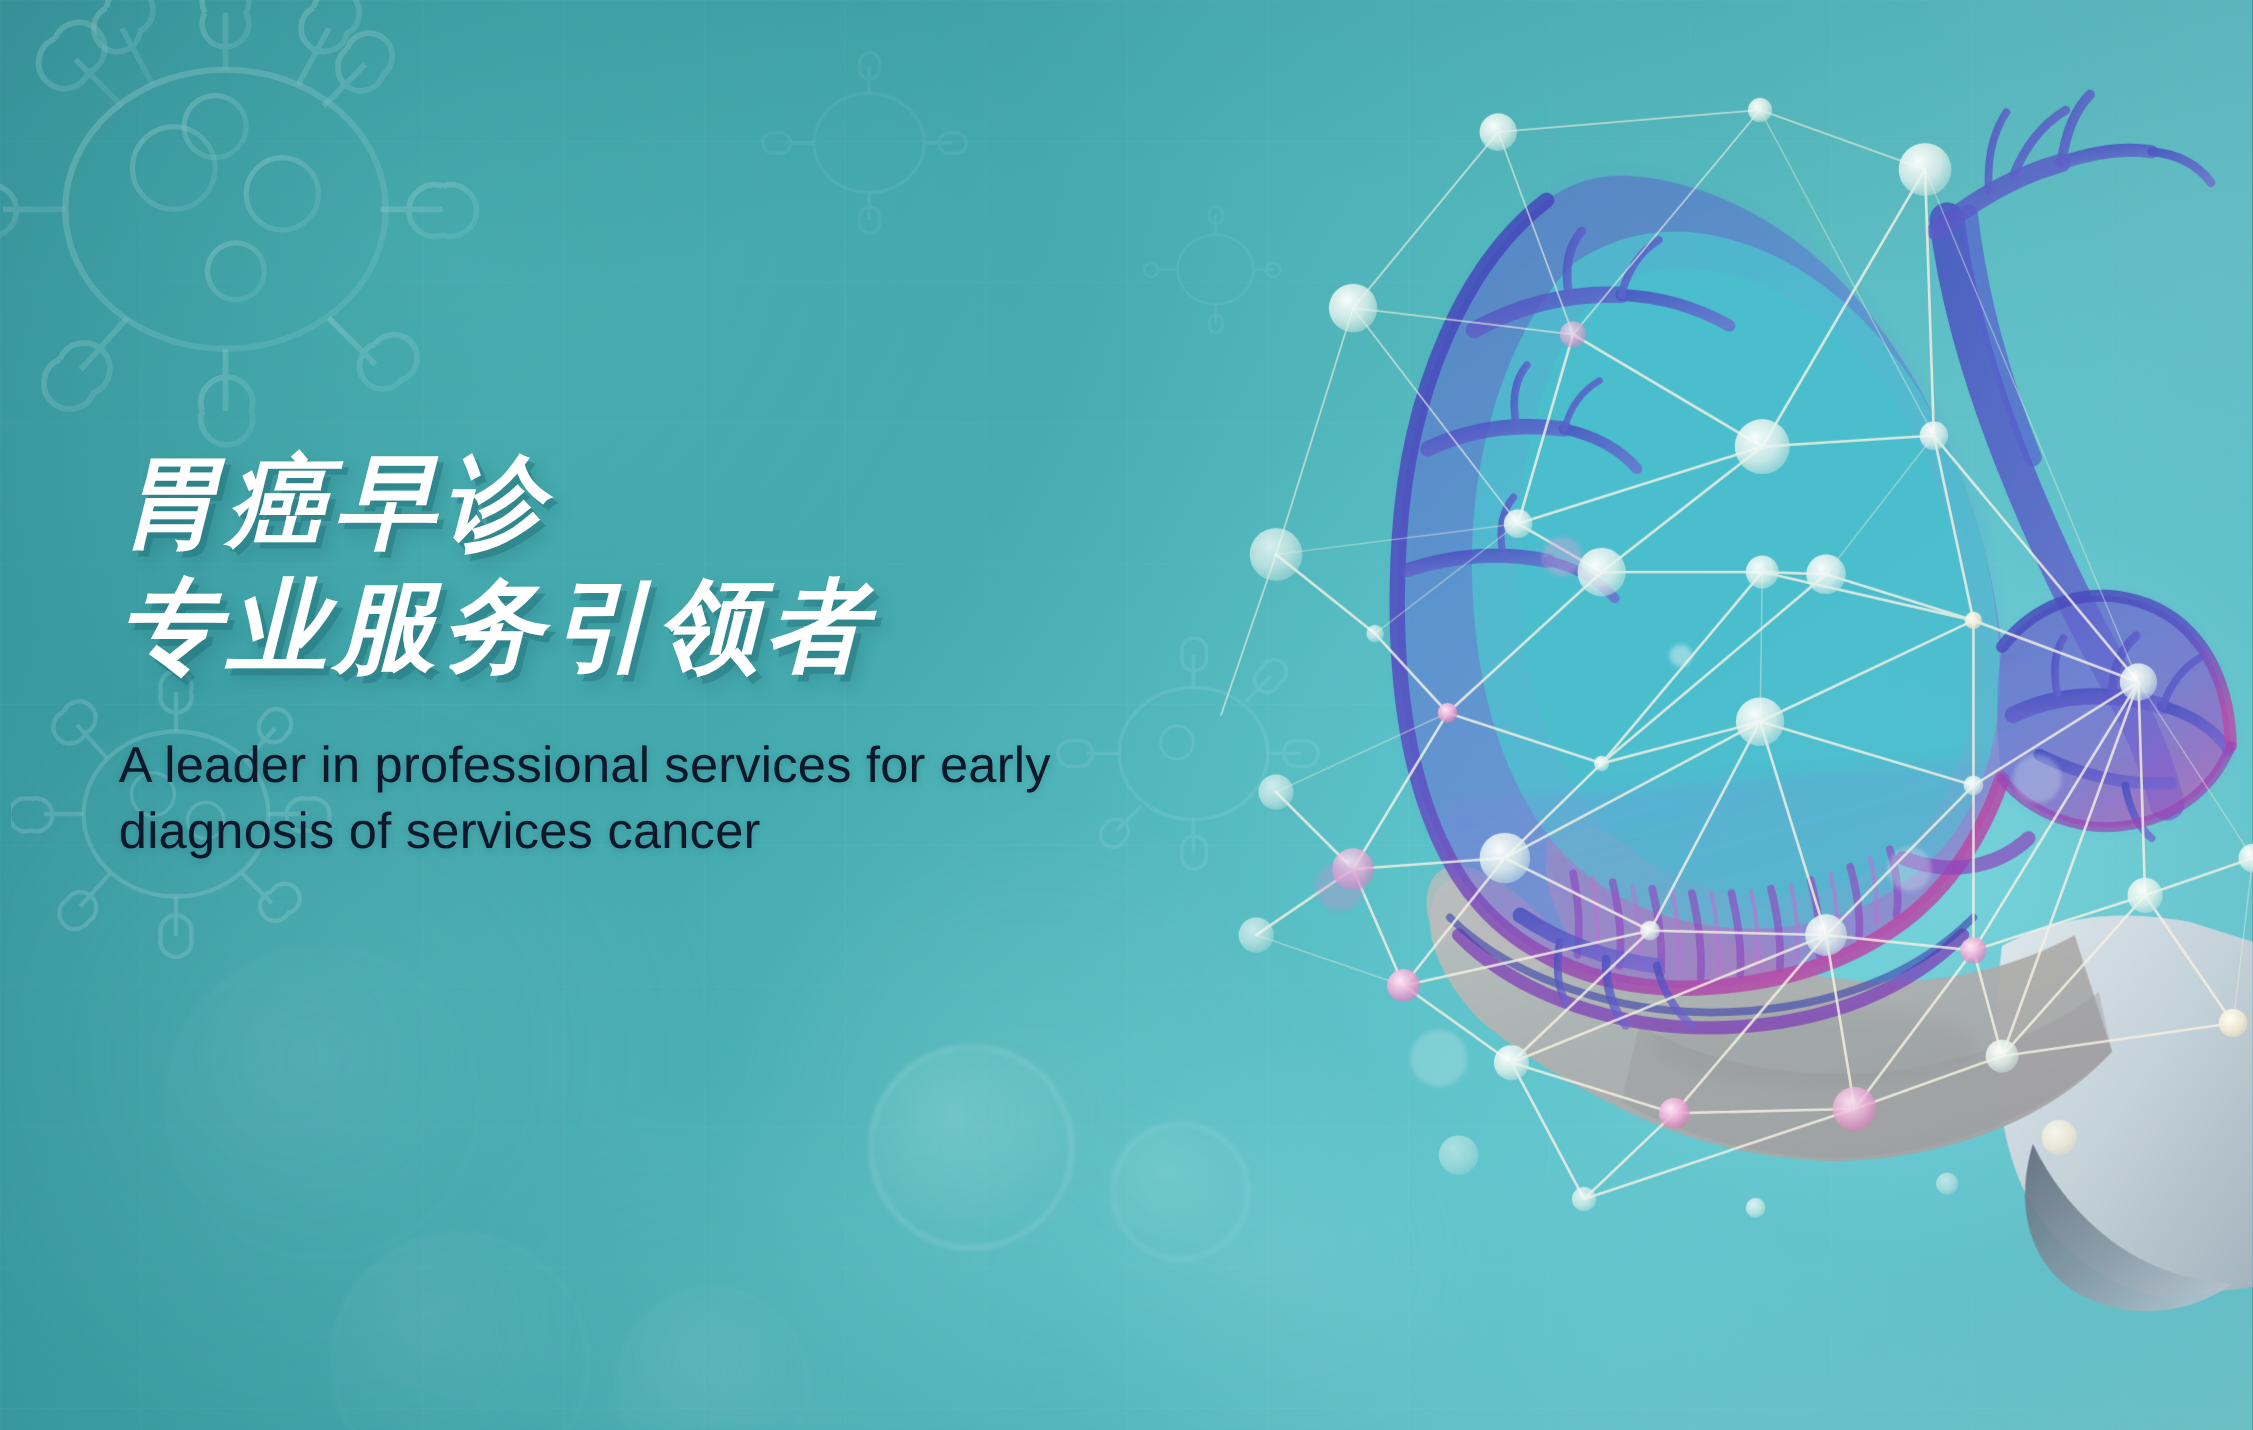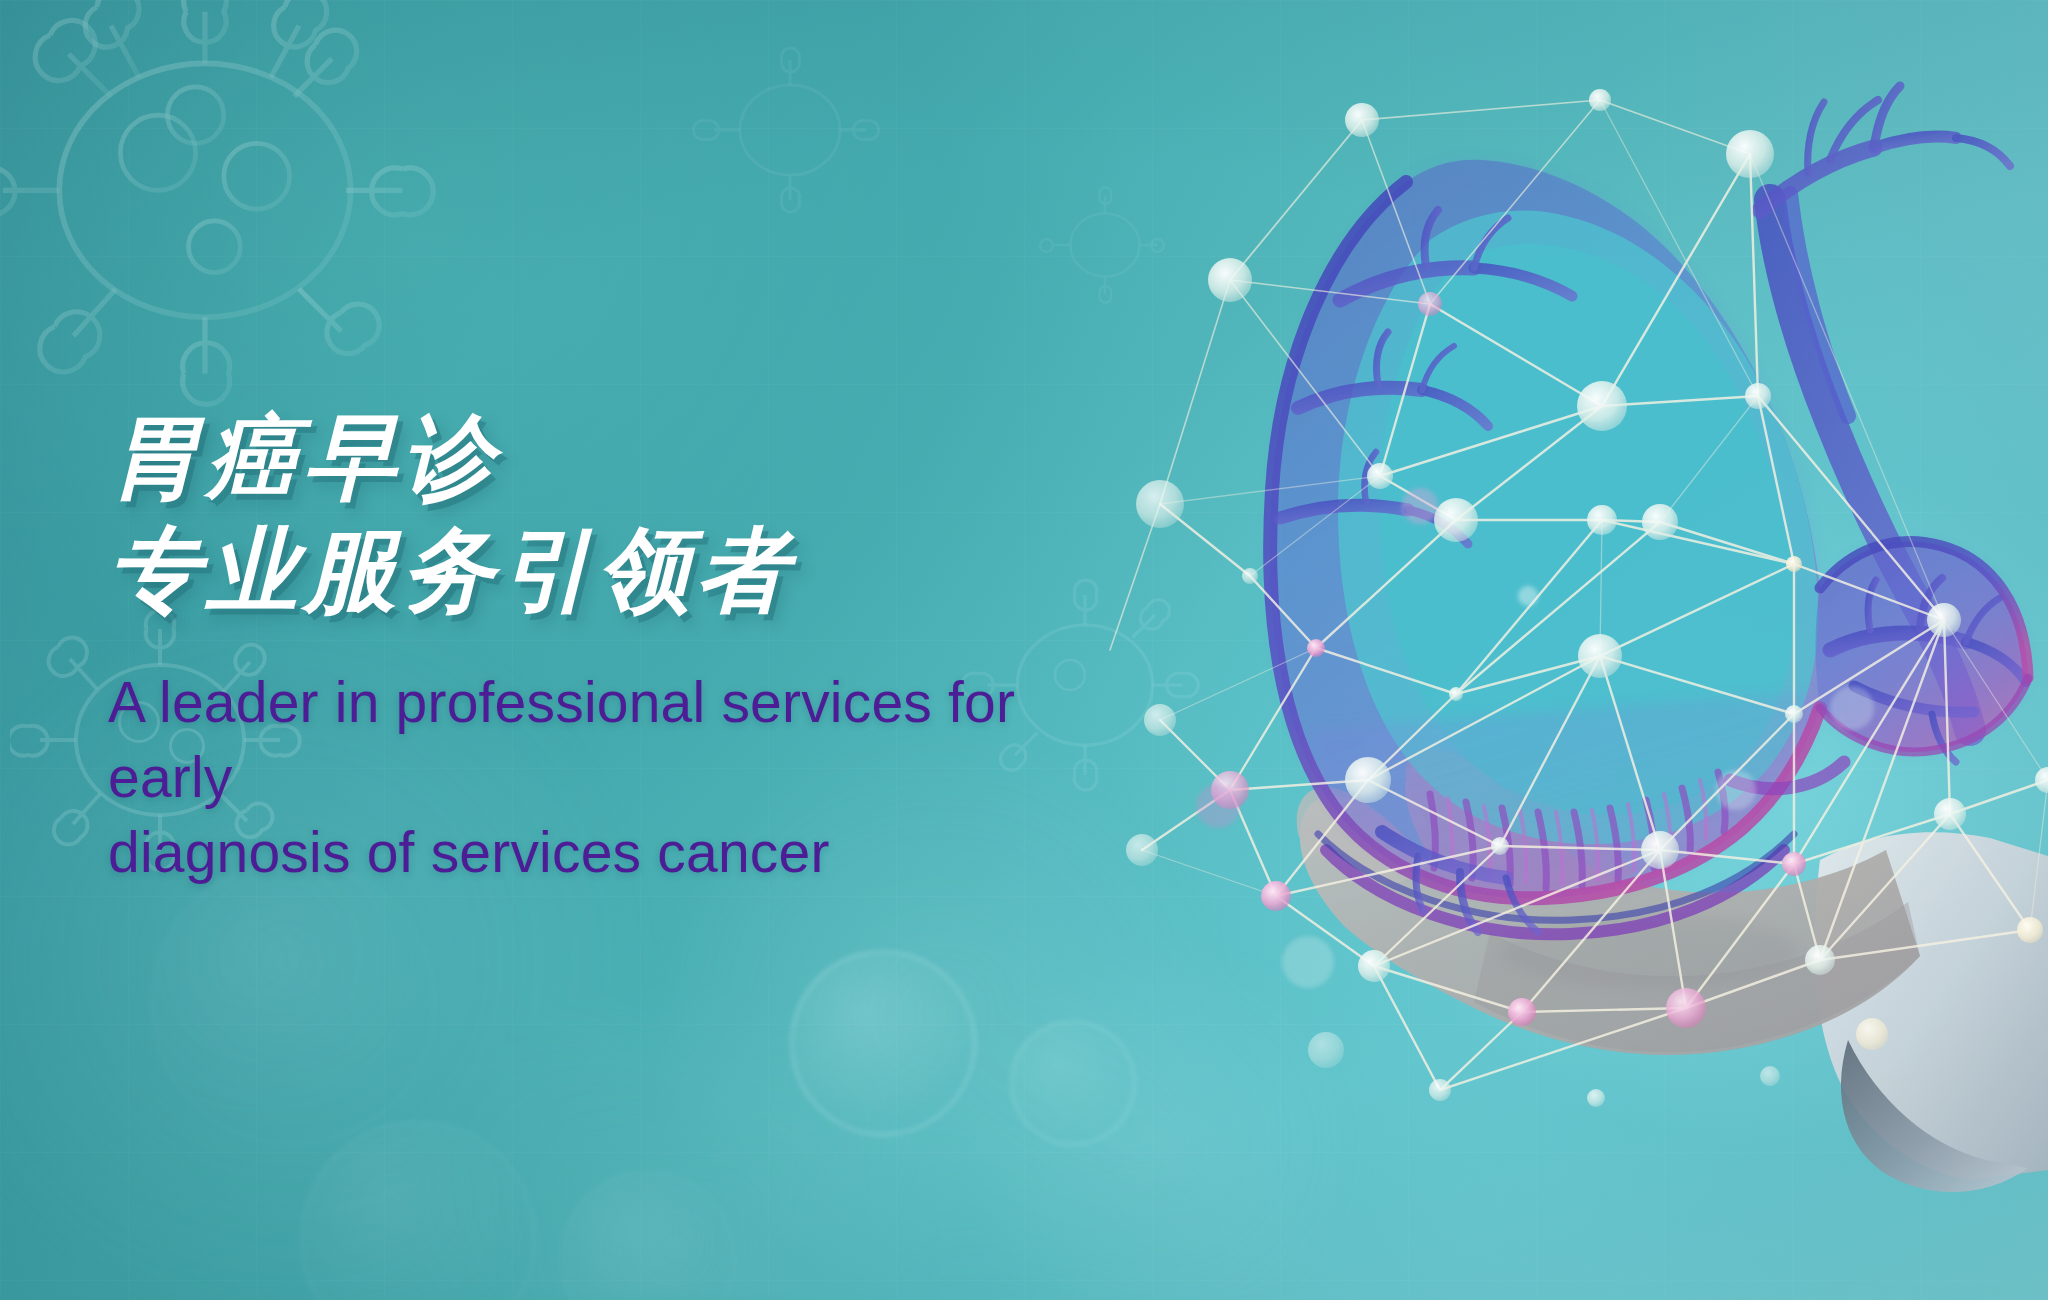--- a/index.html
+++ b/index.html
@@ -98,22 +98,22 @@
     text-shadow:
       5px 6px 0px rgba(31,106,116,0.40),
       8px 10px 14px rgba(18,76,86,0.22);
     -webkit-font-smoothing: antialiased;
   }
   .headline .hl-line { display: block; white-space: nowrap; }
   .headline .hl-line.l2 { margin-top: 14px; }
 
   .subtitle {
     margin: 44px 0 0 0;
-    color: #4c1d95;
-    font-size: 57px;
+    color: #0f172a;
+    font-size: 46px;
     line-height: 1.32;
     font-weight: 400;
     letter-spacing: 0.2px;
     max-width: 1010px;
     text-shadow: 0 2px 7px rgba(20,80,90,0.26);
   }
 
   
   .illustration {
     position: absolute;

